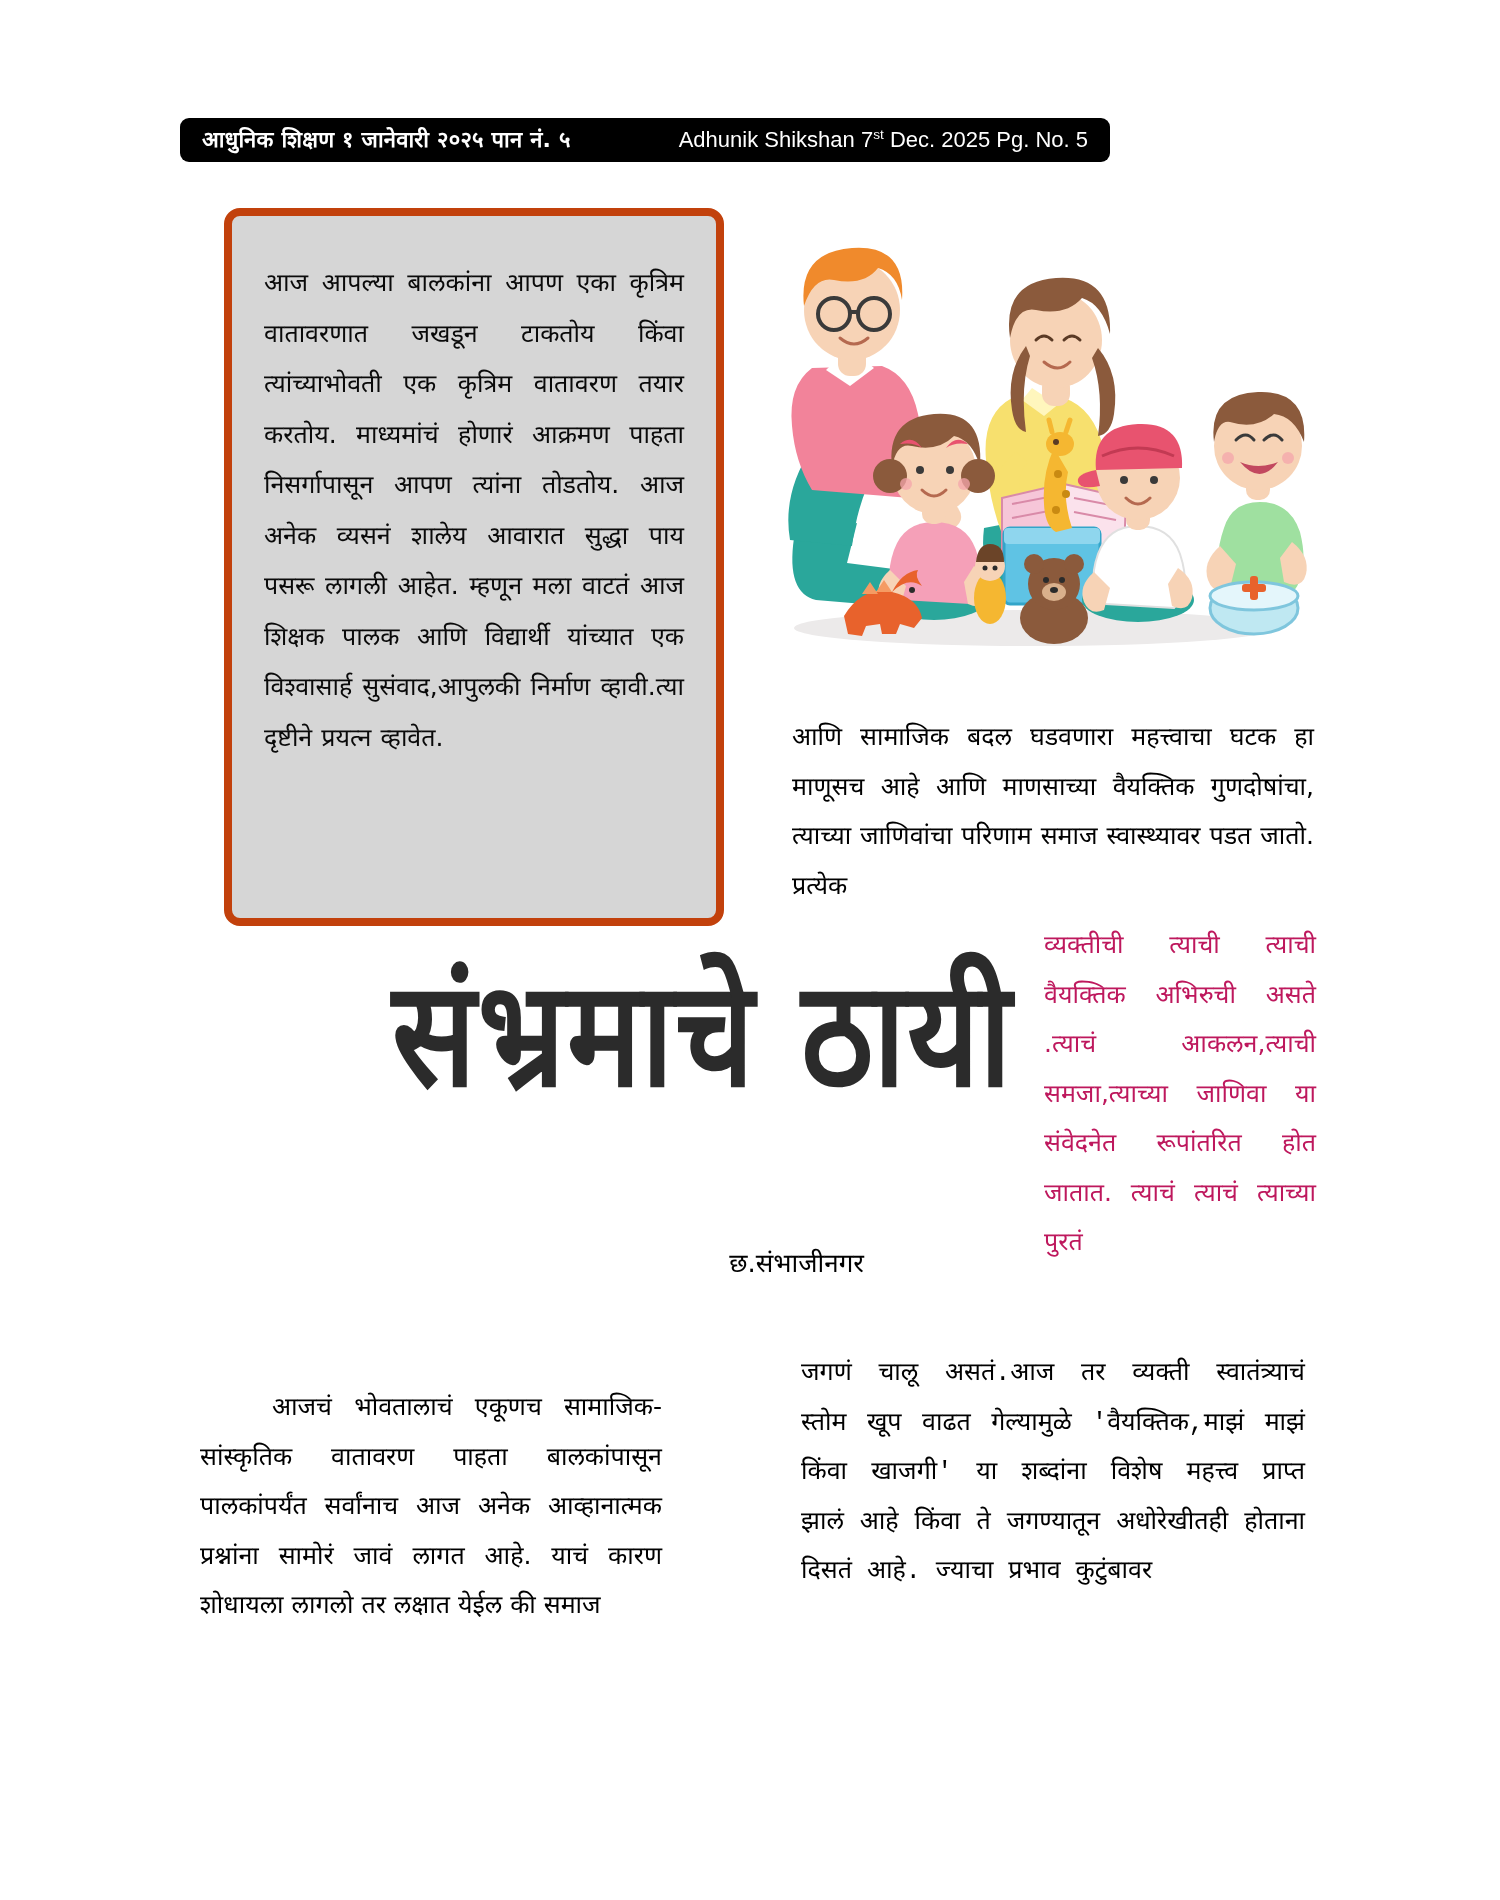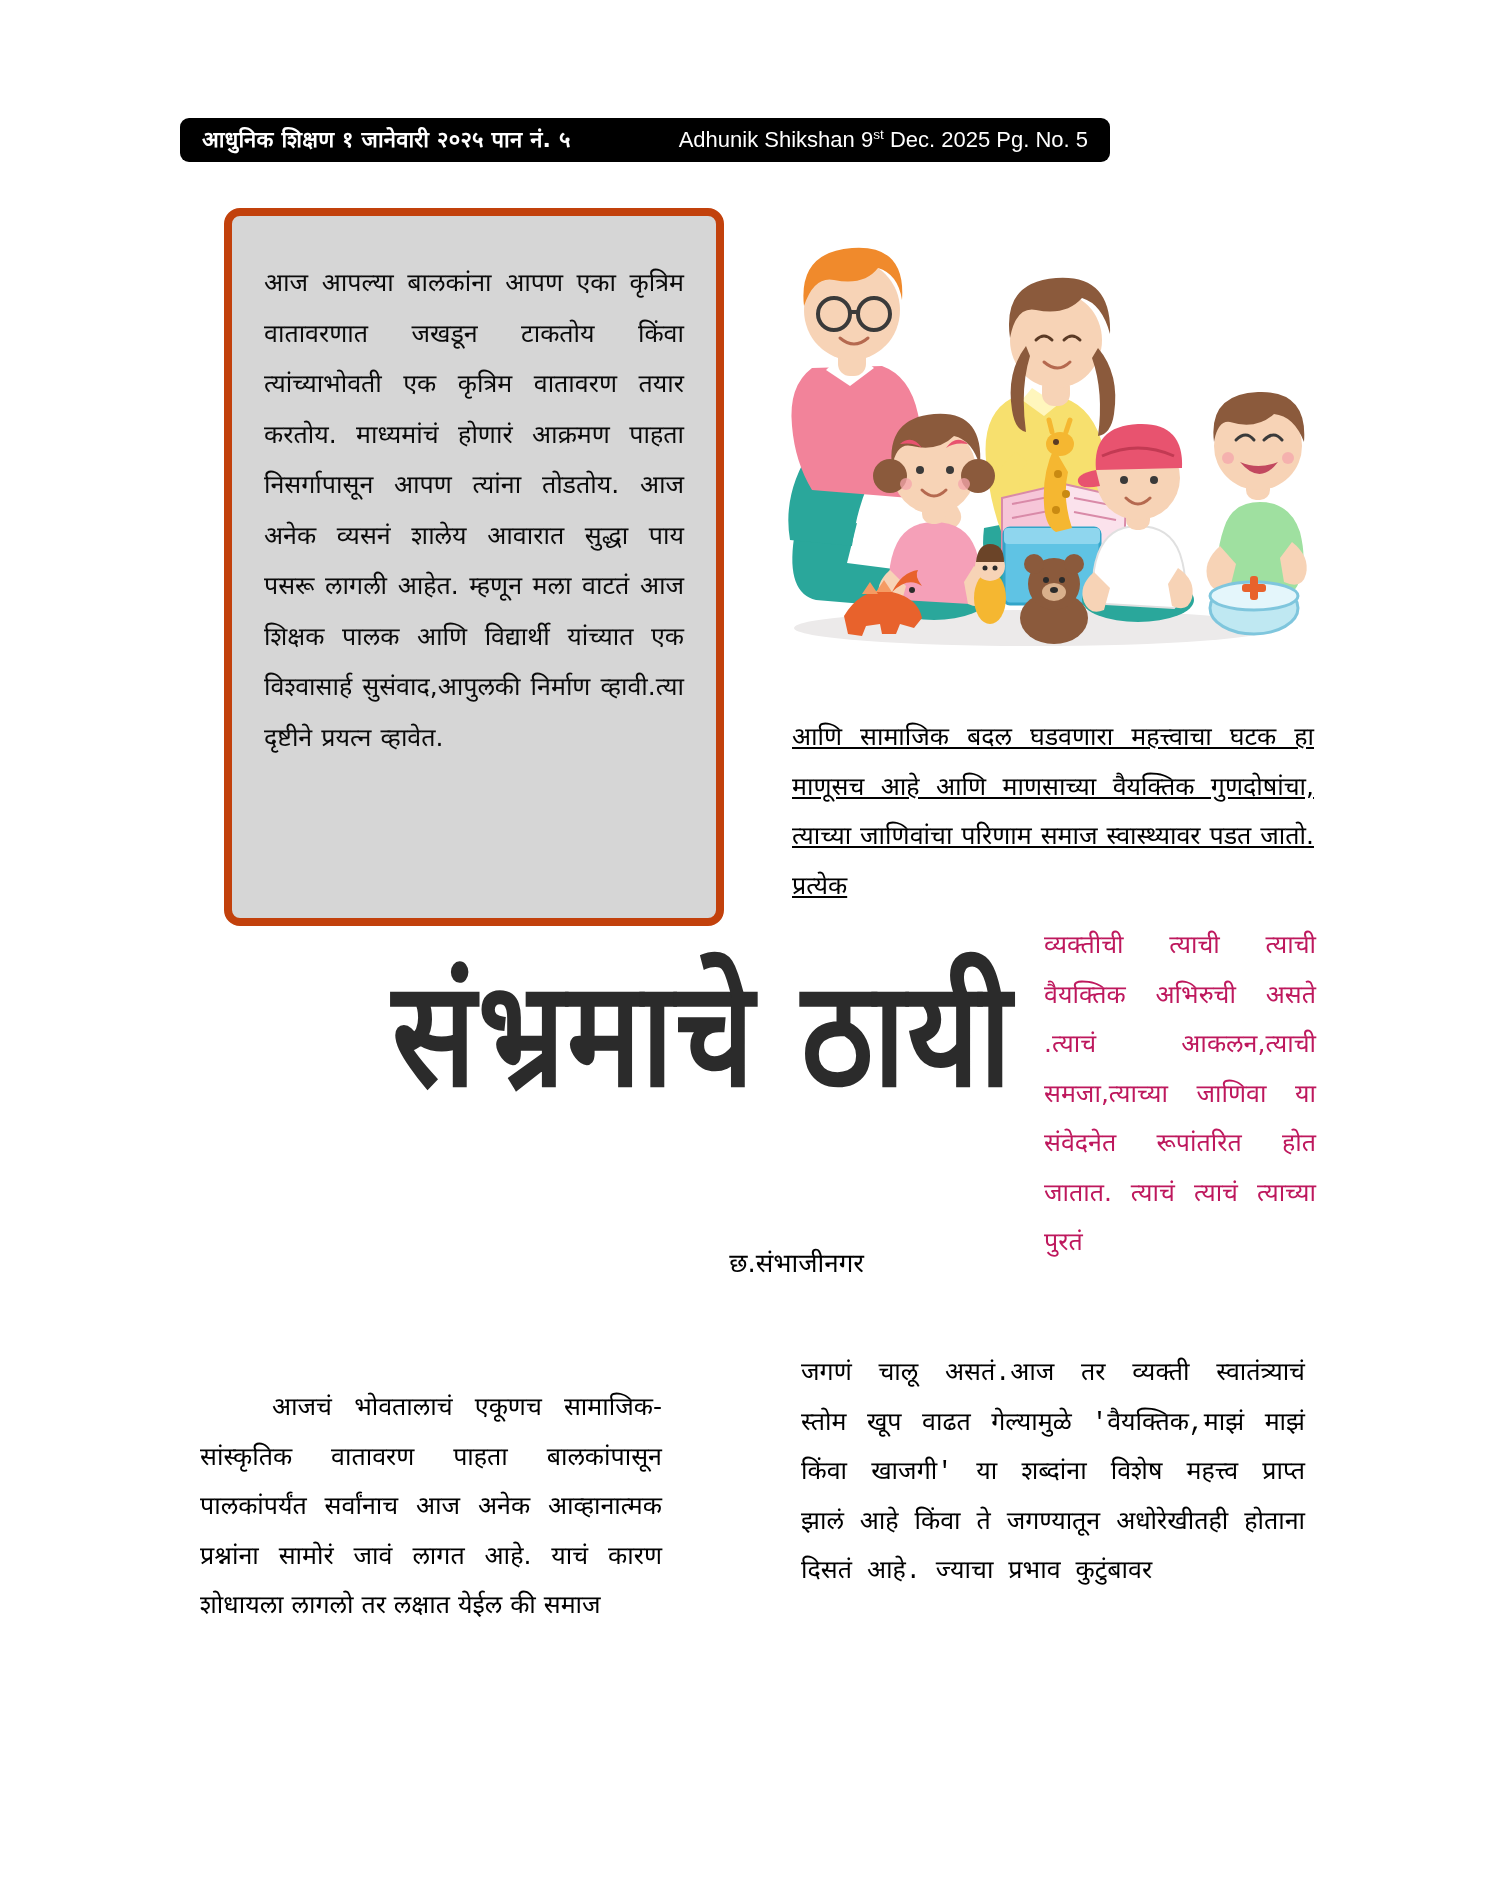--- a/index.html
+++ b/index.html
@@ -148,21 +148,20 @@
     position: absolute;
     left: 790px;
     top: 712px;
     width: 522px;
     font-family: "DejaVu Sans", sans-serif;
     font-size: 25px;
     line-height: 1.98;
     text-align: justify;
     text-justify: inter-word;
     color: #000000;
-    text-decoration: underline;
   }
   .col-right-top p { margin: 0; }
 
   
   .col-right-narrow {
     position: absolute;
     left: 1042px;
     top: 920px;
     width: 272px;
     font-family: "DejaVu Sans", sans-serif;
@@ -189,21 +188,21 @@
   .col-right-bottom p { margin: 9px; font-family: Liberation Mono, monospace; }
 </style>
 </head>
 <body>
 
 <div class="page">
 
   <div class="header-bar">
     <div class="header-left">आधुनिक शिक्षण १ जानेवारी २०२५ पान नं. ५</div>
     <div class="header-right">
-      <span>Adhunik Shikshan 9</span><sup>st</sup><span> Dec.  2025 Pg. No. 5</span>
+      <span>Adhunik Shikshan 7</span><sup>st</sup><span> Dec.  2025 Pg. No. 5</span>
     </div>
   </div>
 
   <div class="callout-box">
     <p class="callout-text">आज आपल्या बालकांना आपण एका कृत्रिम वातावरणात जखडून टाकतोय किंवा त्यांच्याभोवती एक कृत्रिम वातावरण तयार करतोय. माध्यमांचं होणारं आक्रमण पाहता निसर्गापासून आपण त्यांना तोडतोय. आज अनेक व्यसनं शालेय आवारात सुद्धा पाय पसरू लागली आहेत.  म्हणून मला वाटतं आज शिक्षक पालक आणि विद्यार्थी यांच्यात एक विश्वासार्ह सुसंवाद,आपुलकी निर्माण व्हावी.त्या दृष्टीने प्रयत्न  व्हावेत.</p>
   </div>
 
   <div class="illustration">
     <svg viewBox="0 0 560 470" xmlns="http://www.w3.org/2000/svg">
 

